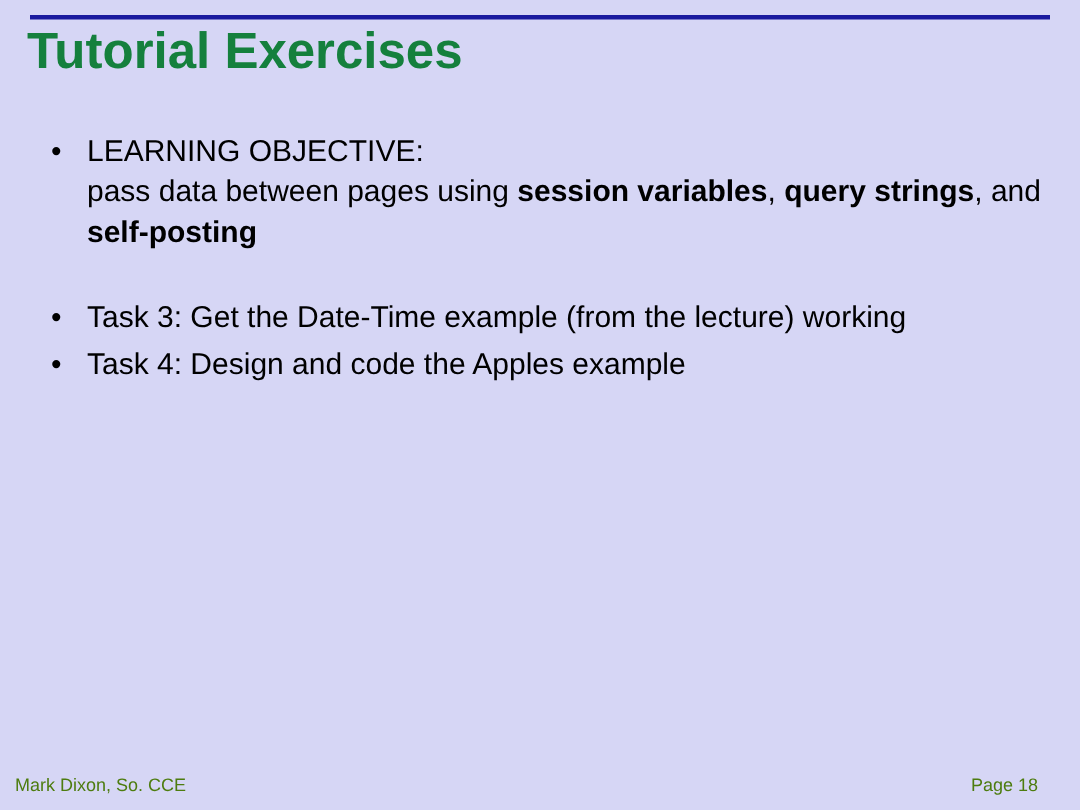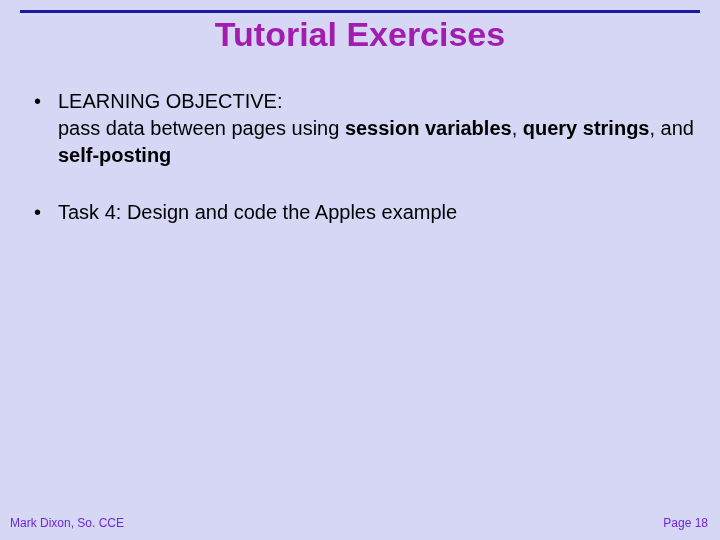--- a/index.html
+++ b/index.html
@@ -11,22 +11,22 @@
     padding: 10px 18px 0 18px;
   }
   .title-rule {
     border: none;
     border-top: 3px solid #1a1a9e;
     margin: 0 2px 2px 2px;
   }
   .title {
     font-size: 34px;
     font-weight: bold;
-    color: #a21caf;
-    text-align: center;
+    color: #15803d;
+    text-align: left;
     margin-bottom: 28px;
   }
   .content {
     padding-left: 10px;
     color: #000;
     margin-top: 34px;
   }
   ul.outer {
     list-style: none;
     padding-left: 0;
@@ -44,44 +44,45 @@
     left: 6px;
     top: 0;
     font-size: 20px;
   }
   .block-gap { height: 26px; }
   .bold { font-weight: bold; }
   .footer {
     position: absolute;
     bottom: 10px;
     left: 10px;
-    right: 12px;
+    right: 28px;
     display: flex;
     justify-content: space-between;
     font-size: 12px;
-    color: #6d28d9;
+    color: #4d7c0f;
   }
 </style>
 </head>
 <body>
 
 <hr class="title-rule">
 <h1 class="title">Tutorial Exercises</h1>
 
 <div class="content">
   <ul class="outer">
     <li>
       <span>LEARNING OBJECTIVE:</span><br>
       <span>pass data between pages using </span><span class="bold">session variables</span><span>, </span><span class="bold">query strings</span><span>, and </span><span class="bold">self-posting</span>
     </li>
   </ul>
 
   <div class="block-gap"></div>
 
   <ul class="outer">
+    <li>Task 3: Get the Date-Time example (from the lecture) working</li>
     <li>Task 4: Design and code the Apples example</li>
   </ul>
 </div>
 
 <div class="footer">
   <span>Mark Dixon, So. CCE</span>
   <span>Page 18</span>
 </div>
 
 </body></html>

